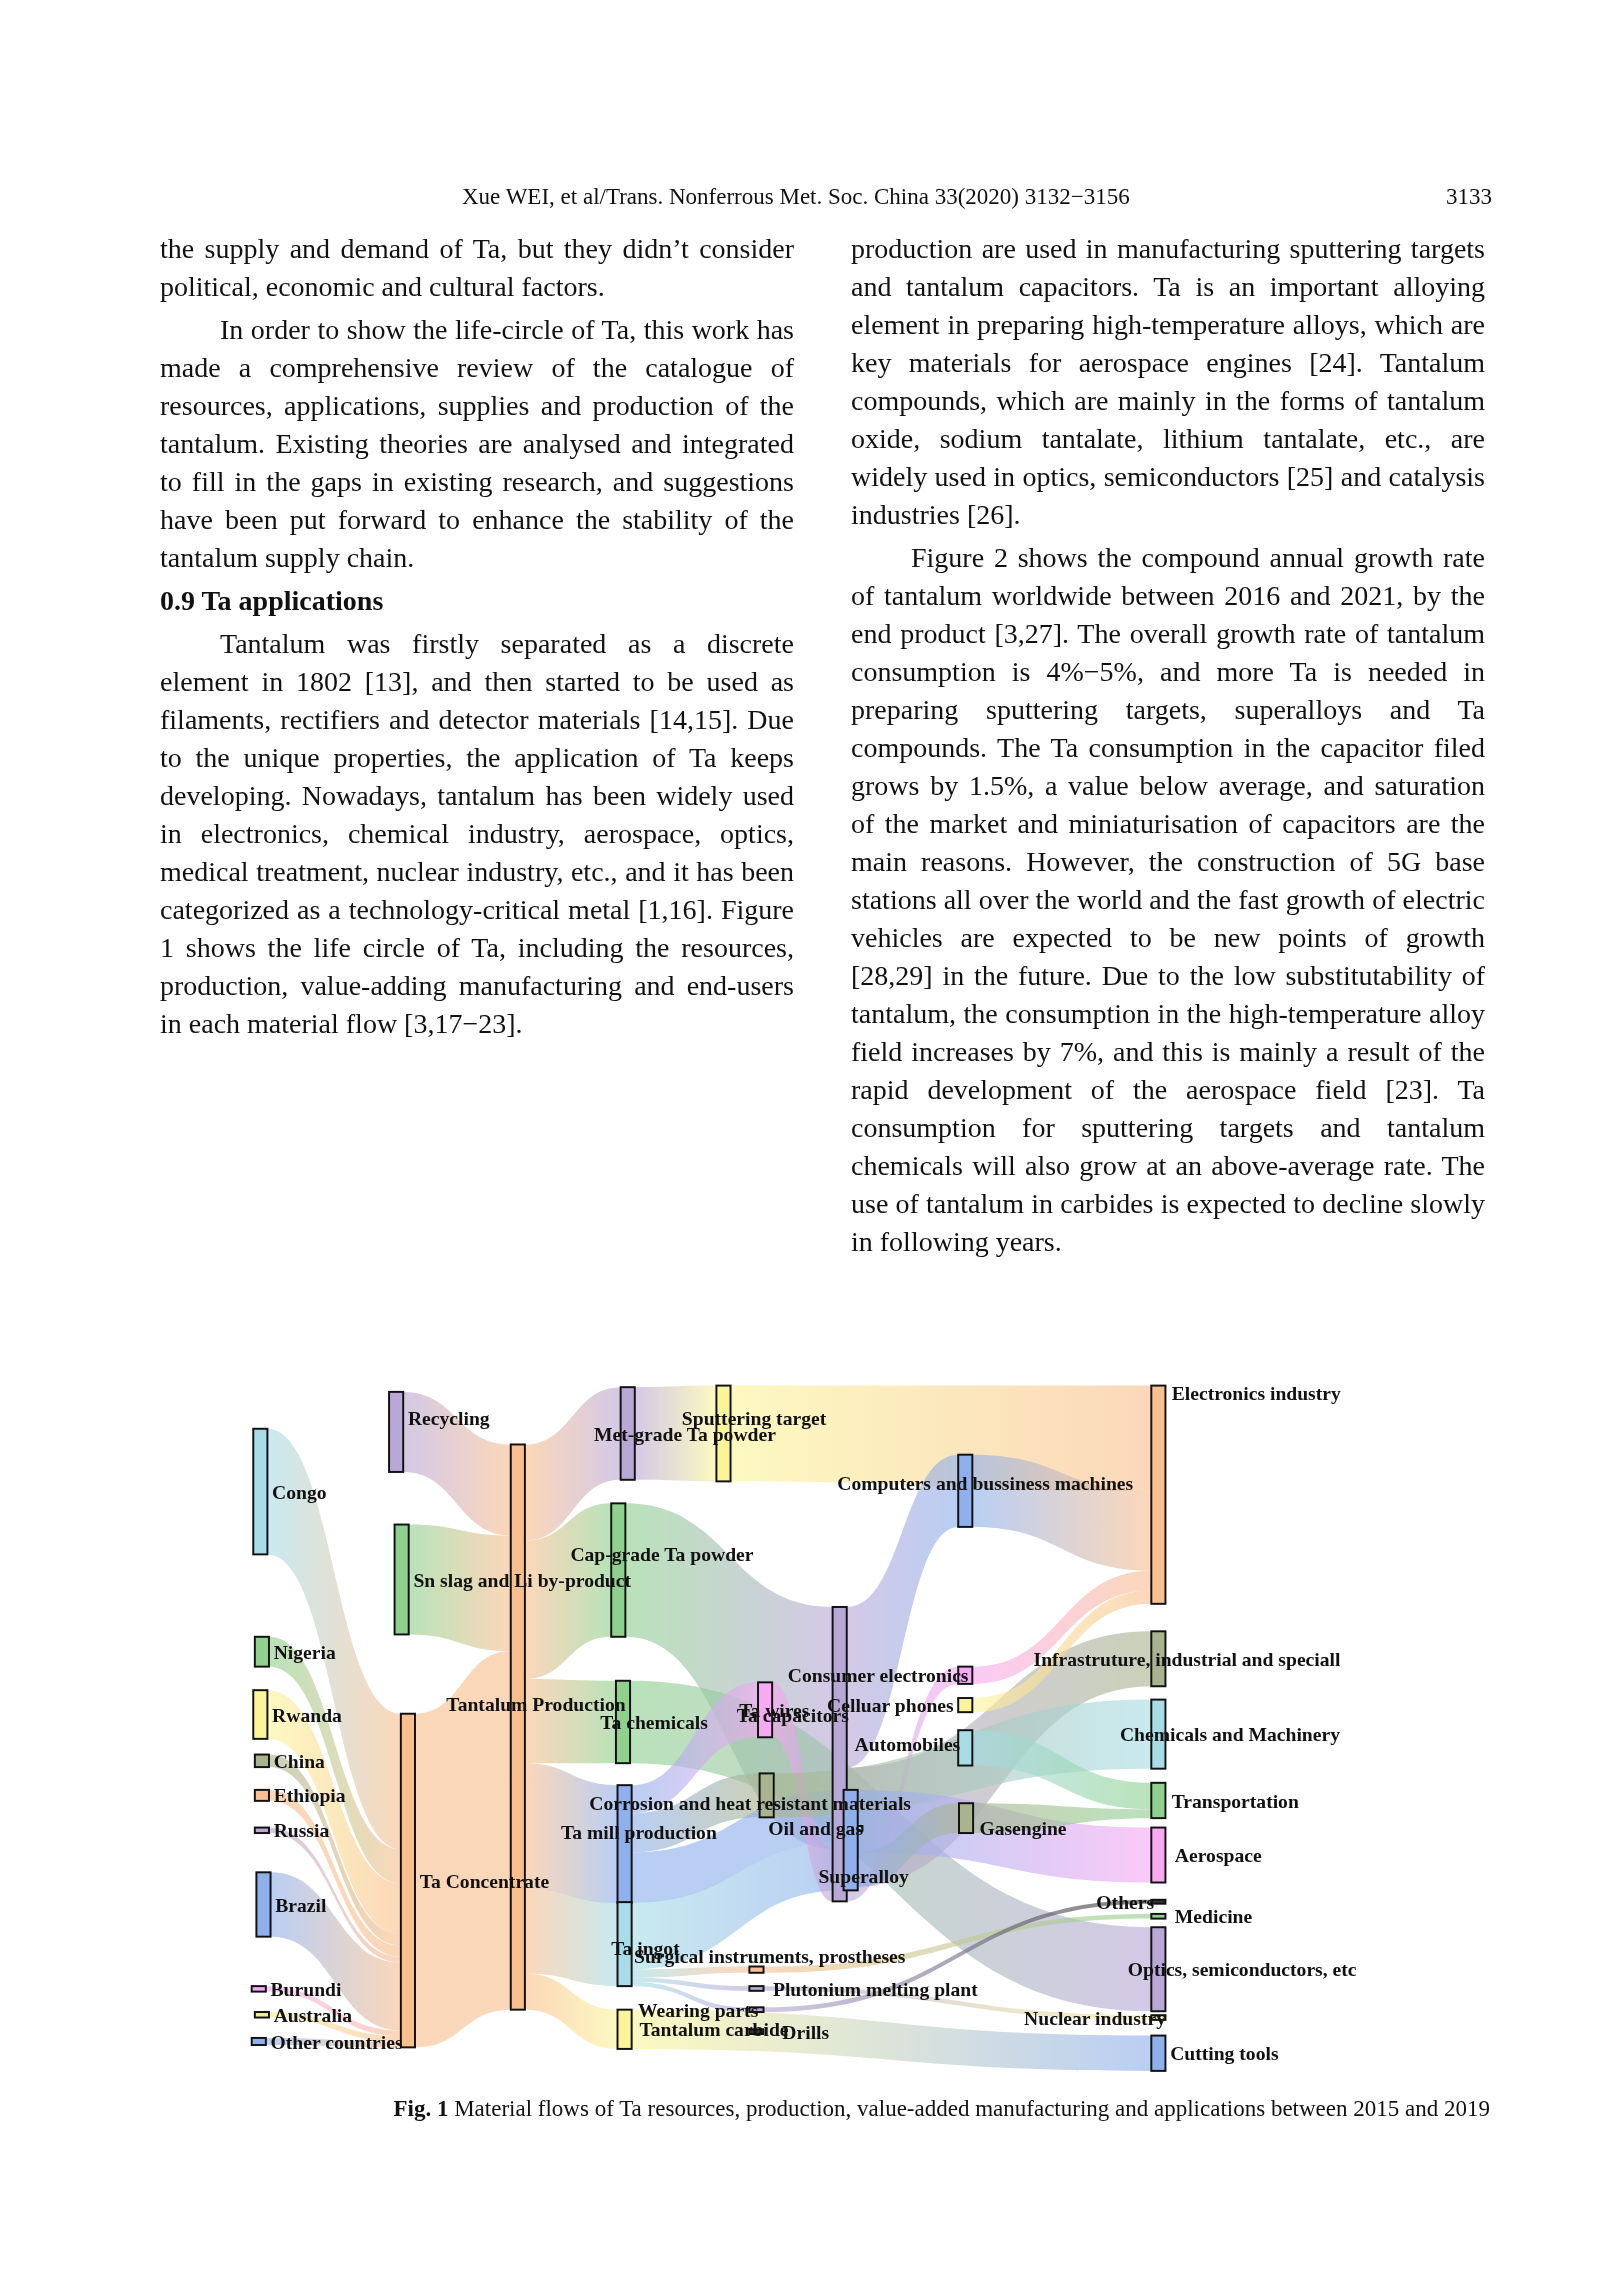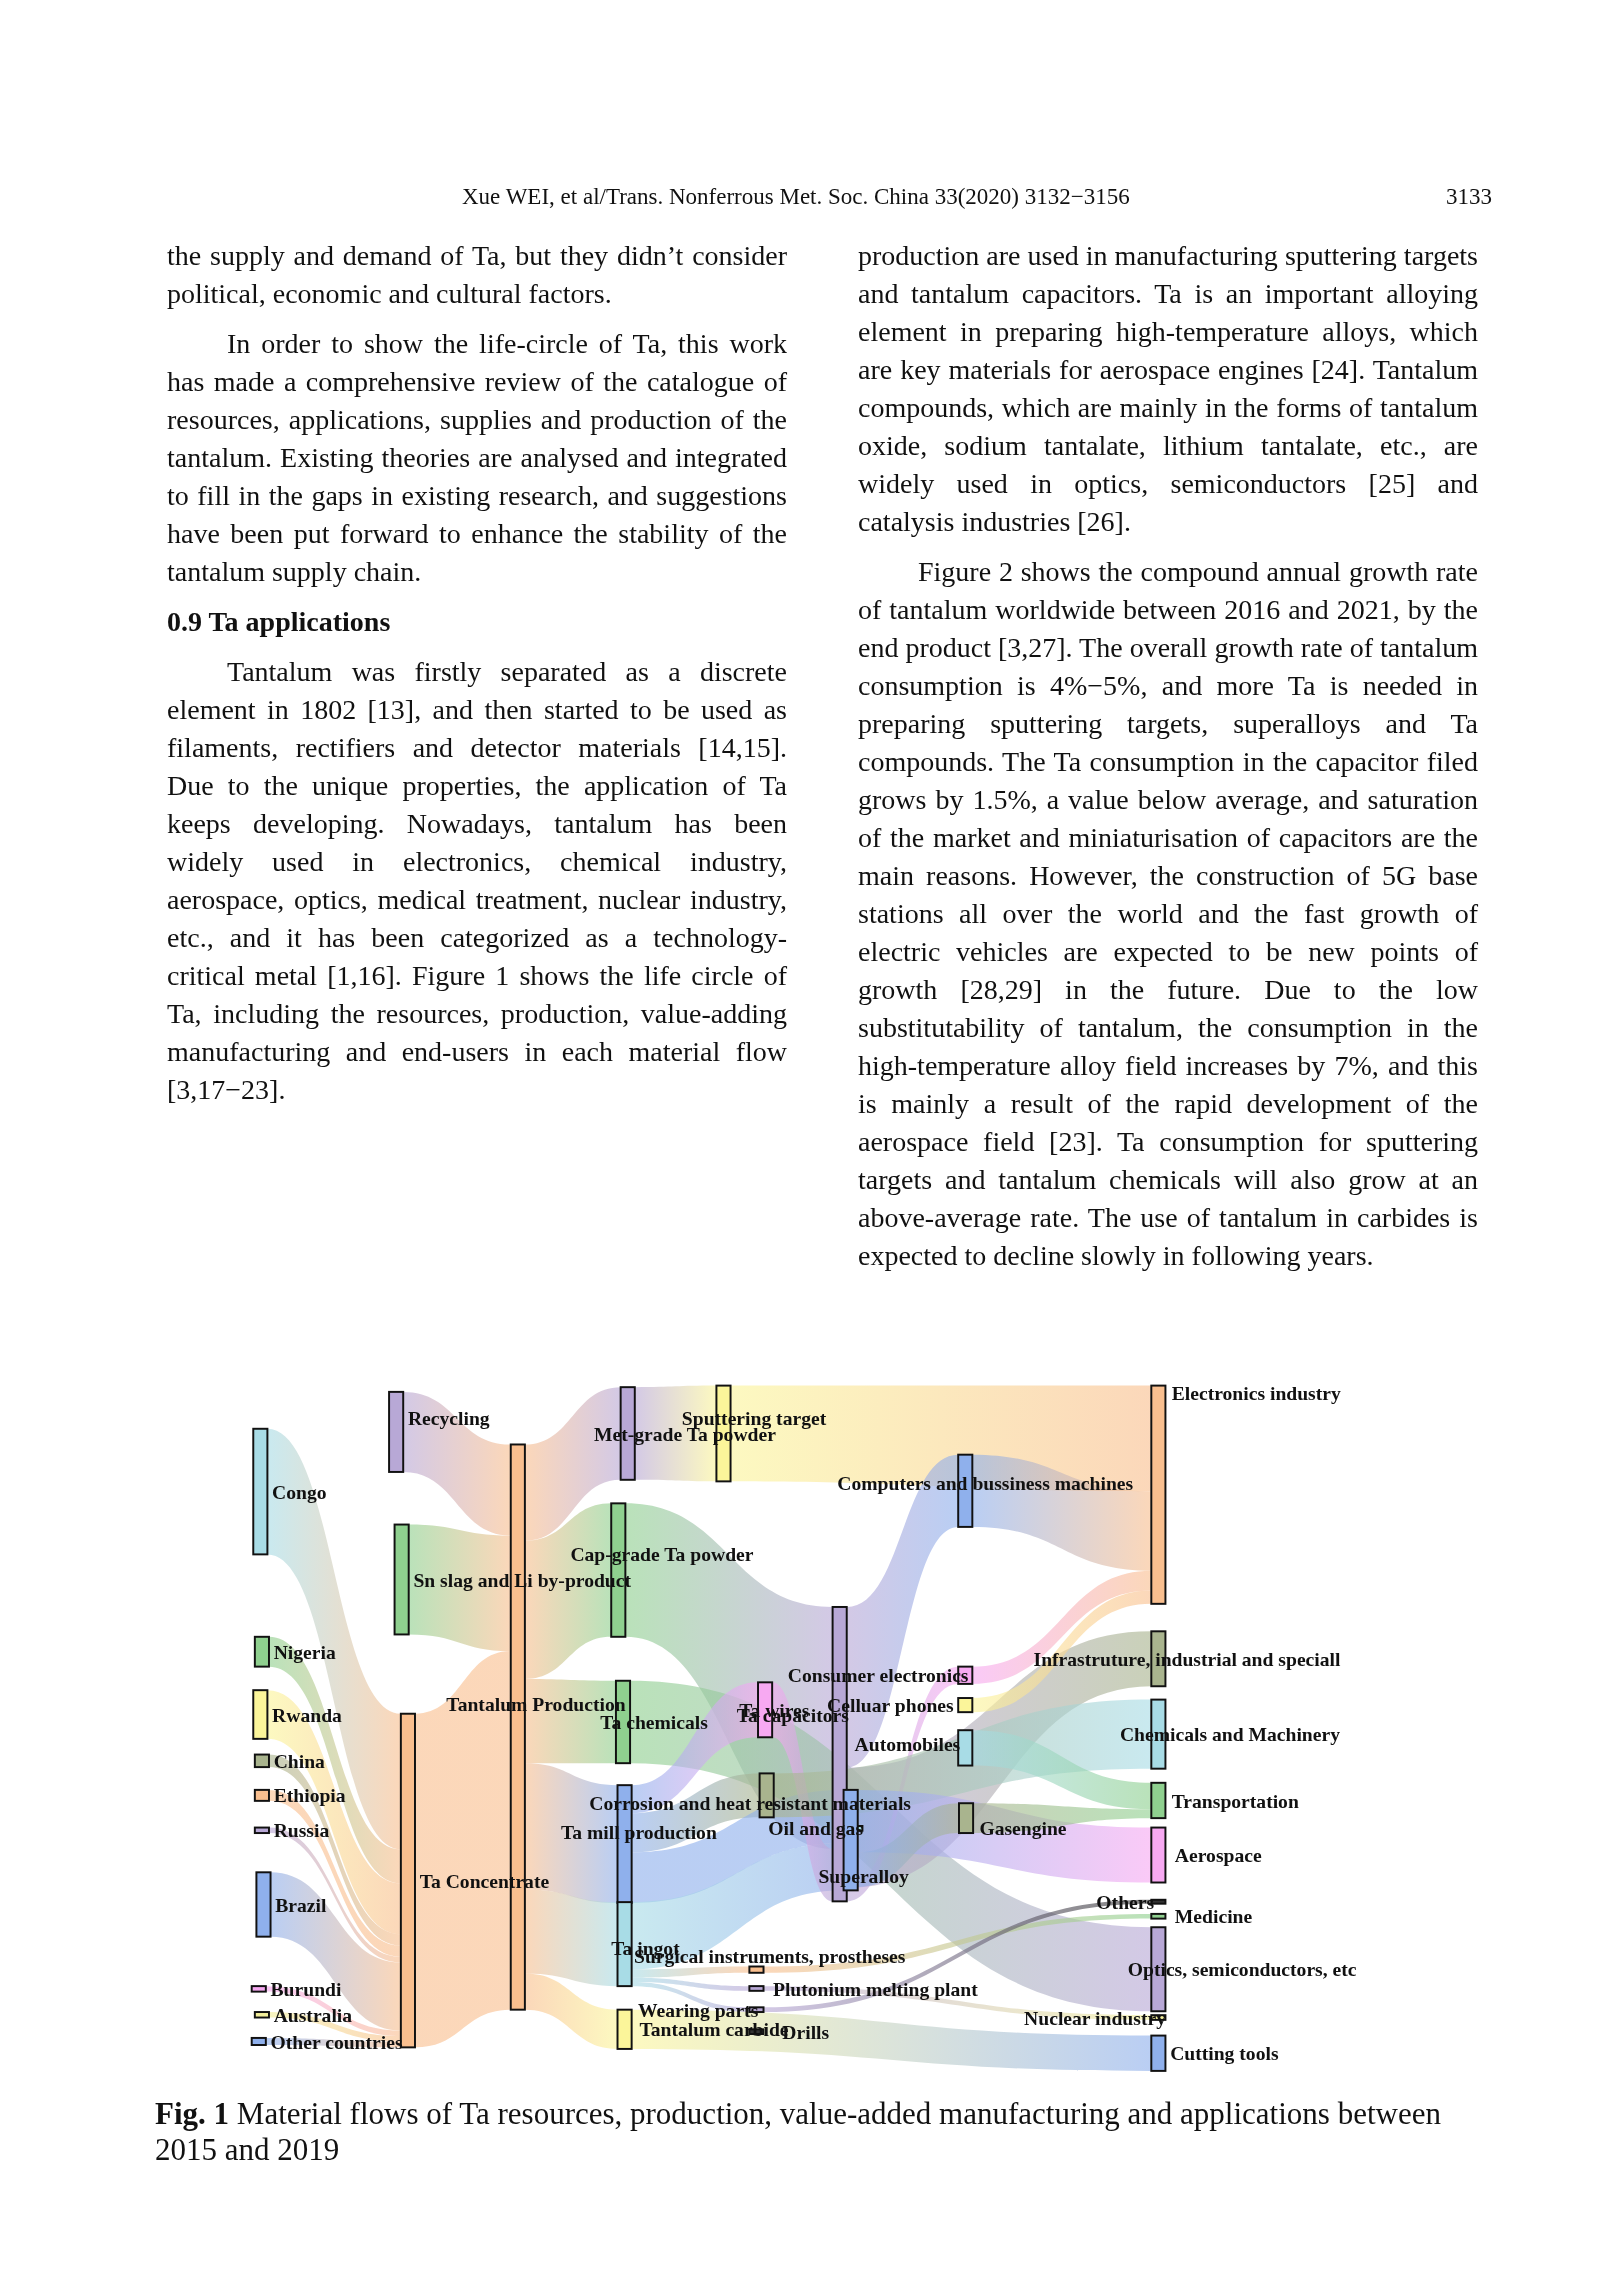--- a/index.html
+++ b/index.html
@@ -3,27 +3,27 @@
 <meta charset="utf-8">
 <style>
   html, body { margin:0; padding:0; background:#ffffff; }
   body { width:1623px; height:2295px; position:relative; overflow:hidden; font-family:"Liberation Serif", "DejaVu Serif", serif; color:#111; }
   .running-head { position:absolute; top:184px; left:157px; width:1335px; font-size:23px; }
   .running-head .title { position:absolute; left:305px; top:0; }
   .running-head .pnum { position:absolute; right:0; top:0; }
   .col { position:absolute; width:644px; font-size:28px; line-height:38px; text-align:justify; }
   .col.left { left:155px; top:225px; }
   .col.right { left:846px; top:225px; }
-  .col p { margin:12px; }
+  .col p { margin:5px; }
   .col p.indent { text-indent:60px; }
   .h2 { font-weight:bold; font-size:33px; margin:21px 0 17.3px 0 !important; line-height:44px; }
   .h3 { font-weight:bold; font-size:28px; line-height:38px; }
   .figure { position:absolute; left:236px; top:1362px; width:1256px; height:738px; }
   .figure svg { position:absolute; left:0; top:0; }
-  .caption { position:absolute; left:155px; top:2096px; width:1335px; font-size:31px; text-align:left; }
+  .caption { position:absolute; left:155px; top:2096px; width:1335px; font-size:23px; text-align:right; }
   .caption b { font-weight:bold; }
   .nlabel { font-family:"Liberation Serif", serif; font-weight:bold; font-size:25px; fill:#111; }
 </style>
 </head>
 <body>
 
 <div class="running-head">
   <span class="title">Xue WEI, et al/Trans. Nonferrous Met. Soc. China 33(2020) 3132−3156</span>
   <span class="pnum">3133</span>
 </div>

